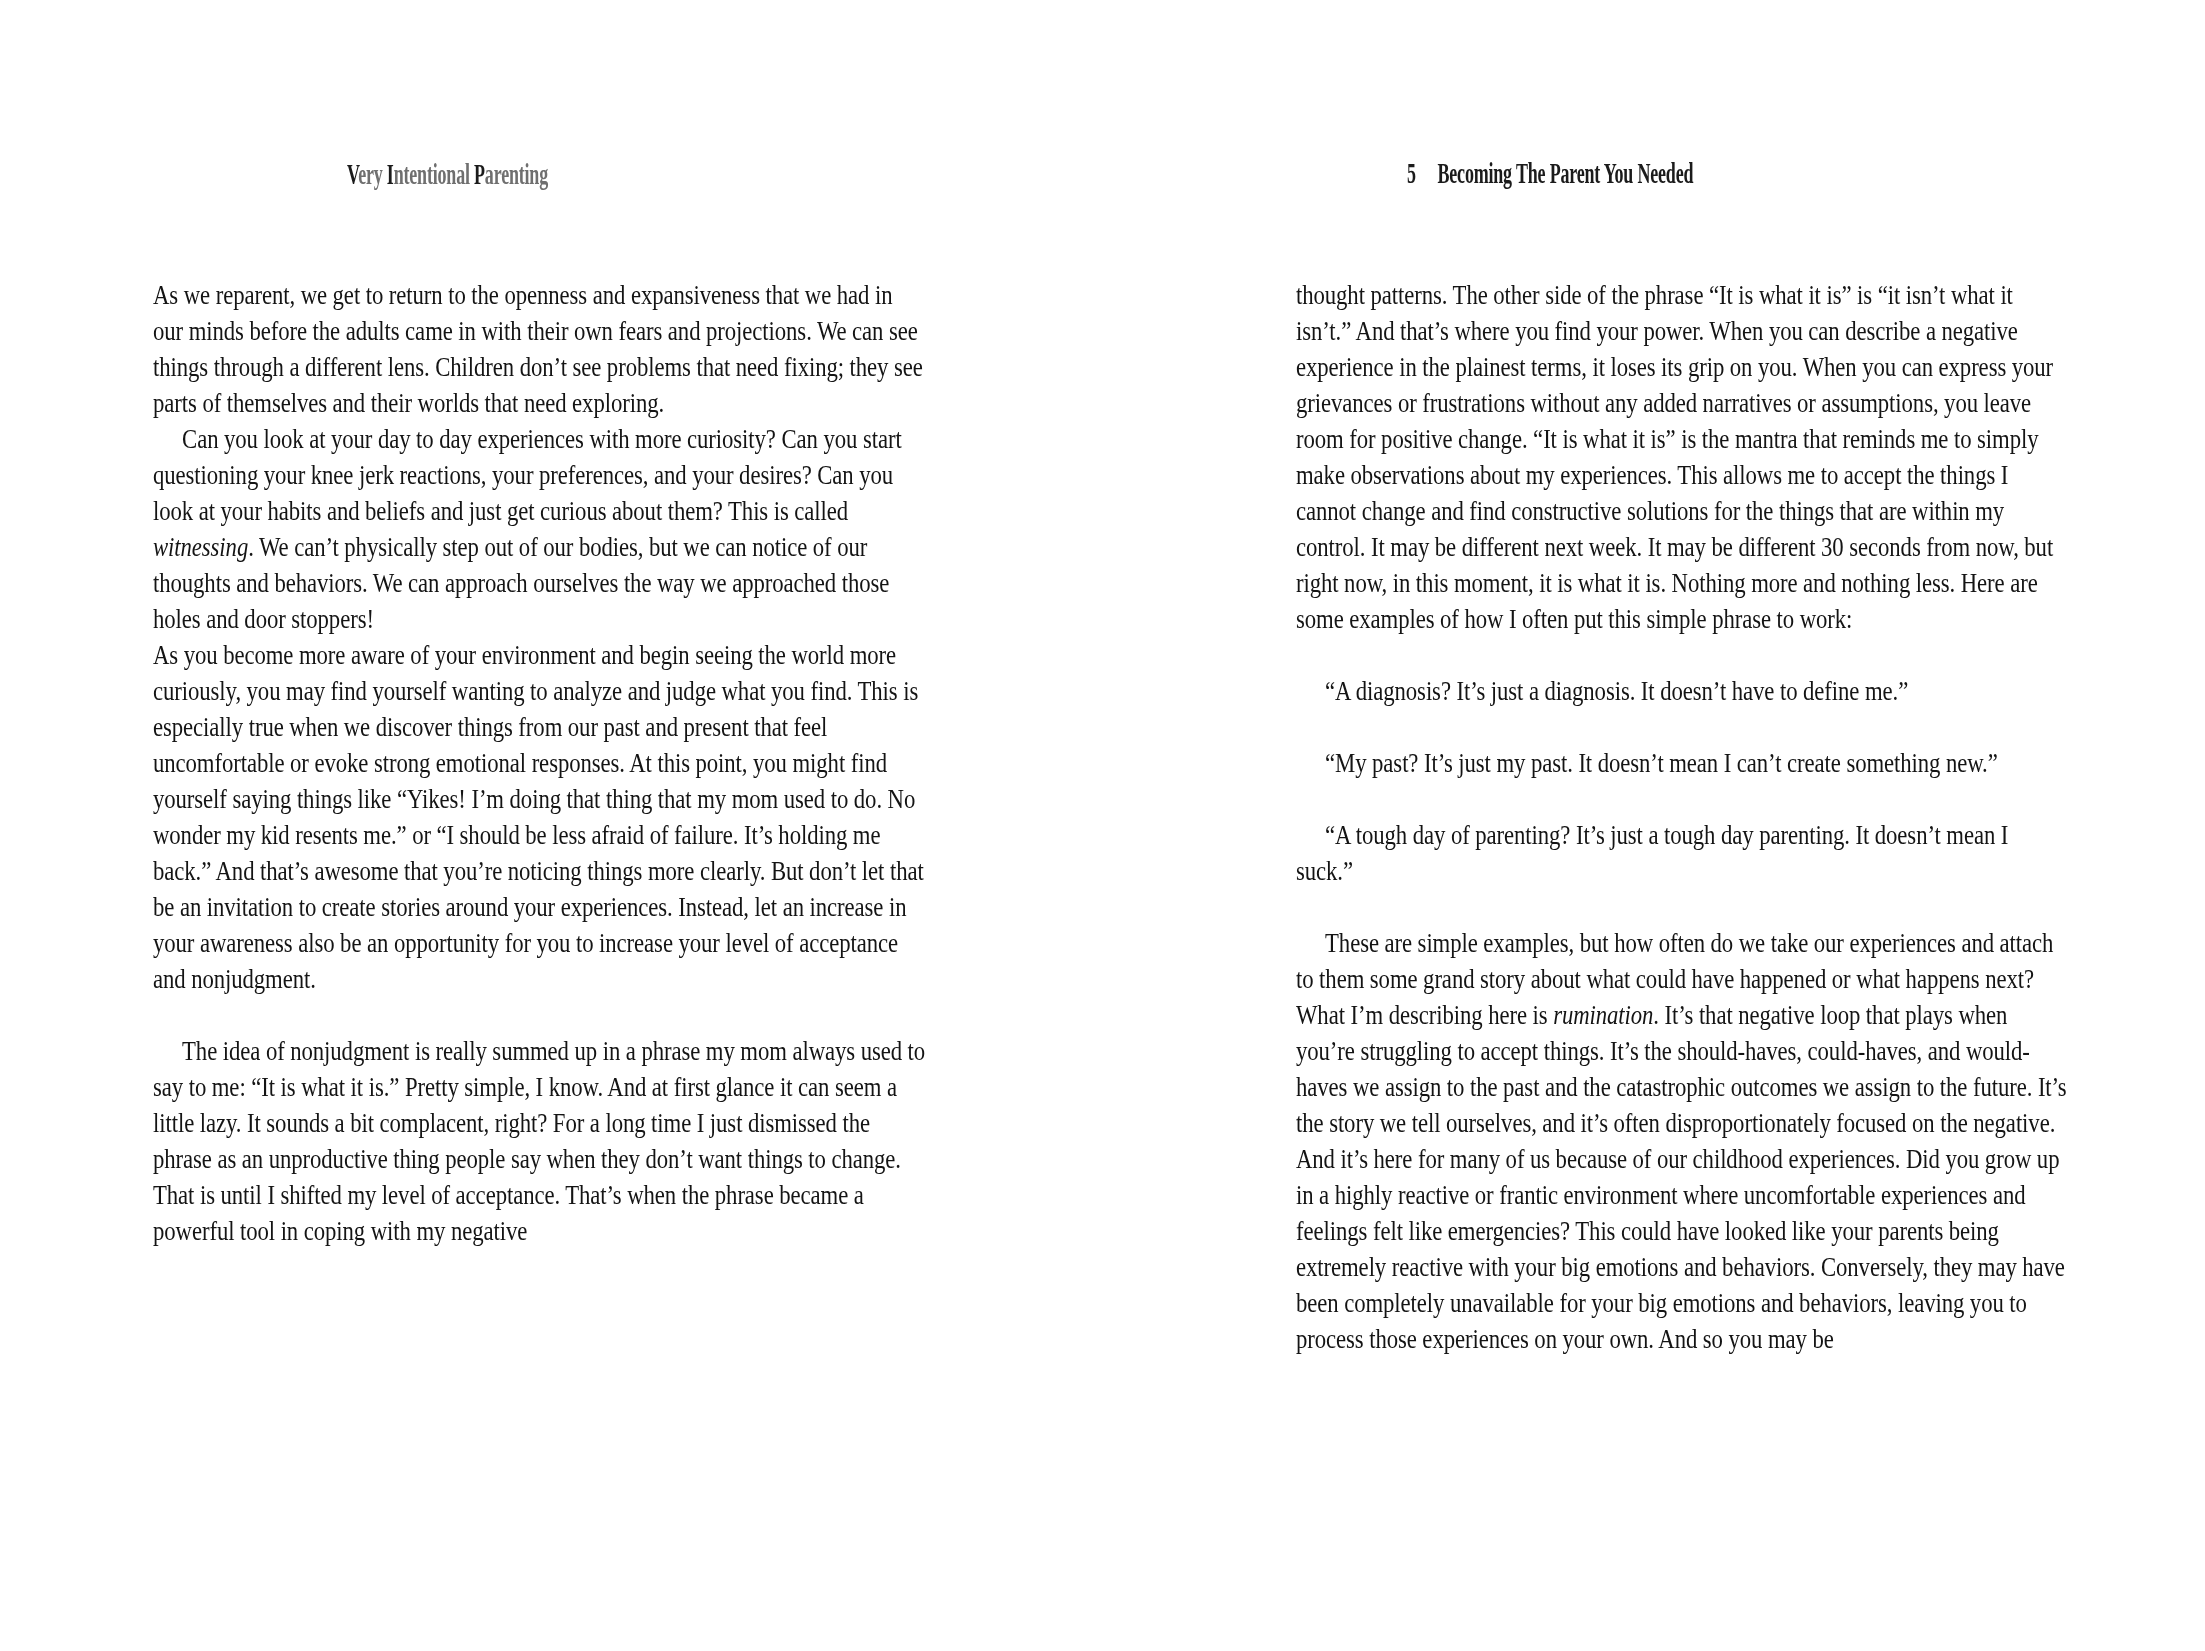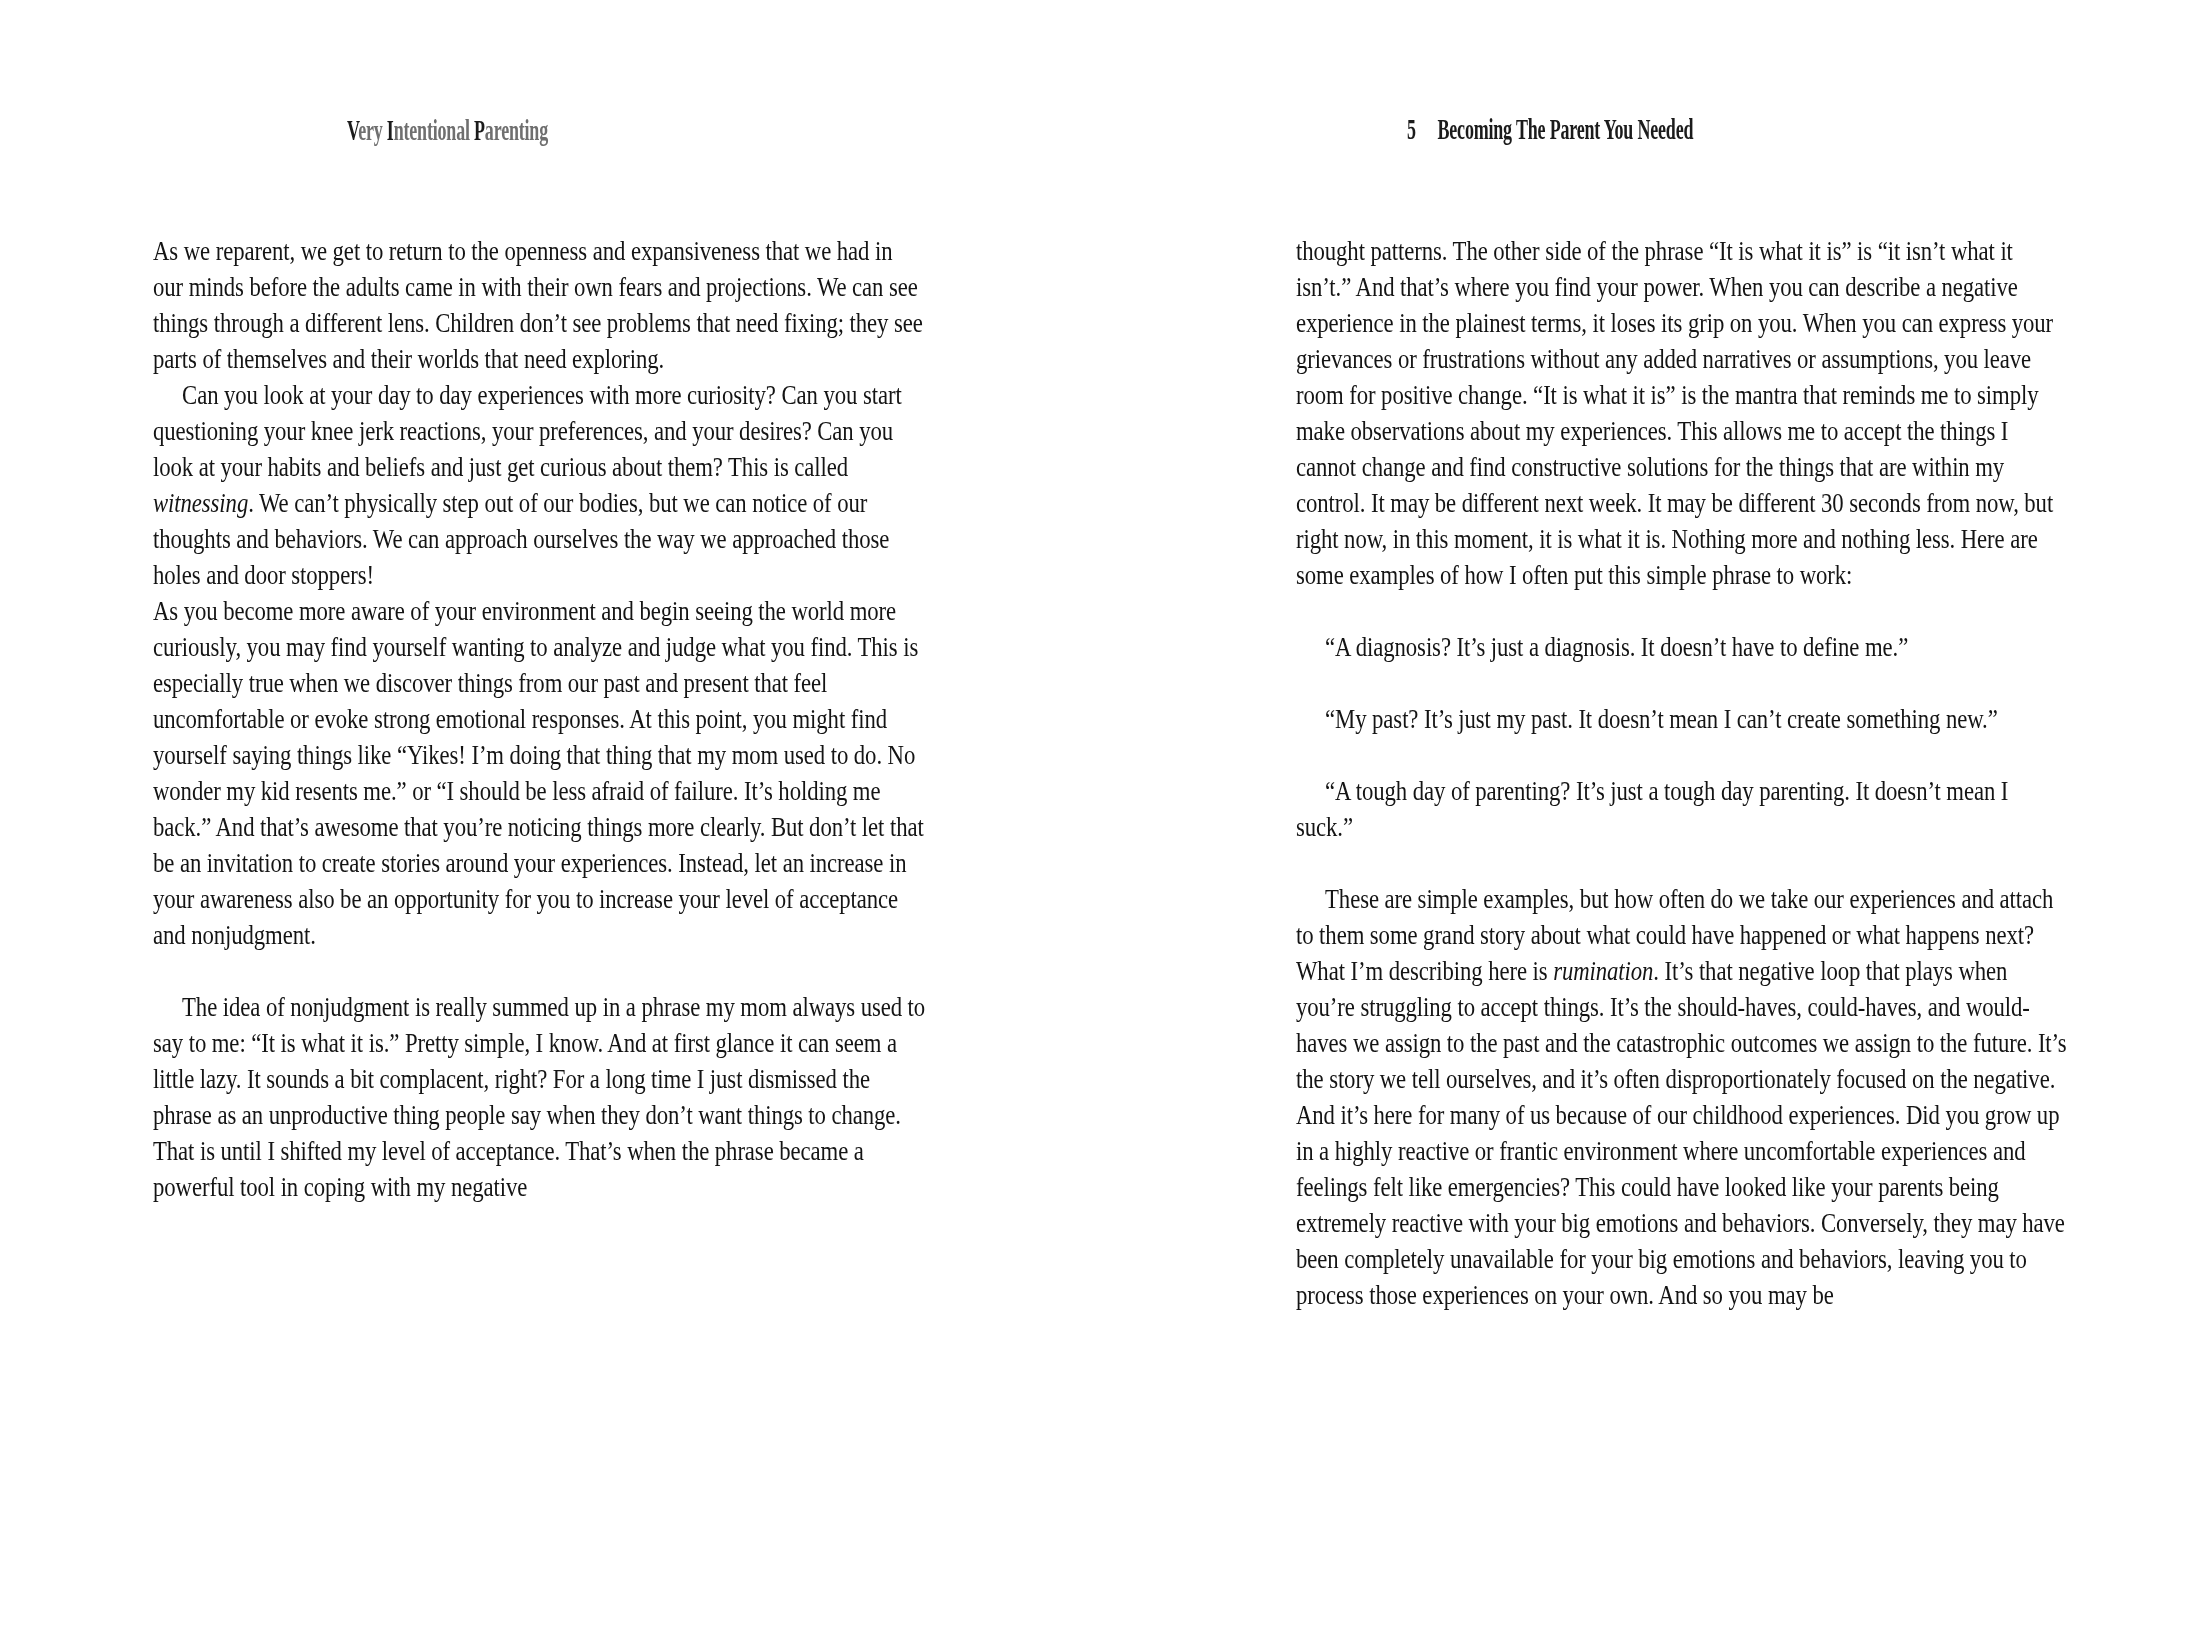--- a/index.html
+++ b/index.html
@@ -14,20 +14,21 @@
     color: #1a1a1a;
   }
 
   .spread {
     position: relative;
     width: 2205px;
     height: 1363px;
     background: #ffffff;
     box-sizing: border-box;
     overflow: hidden;
+    margin-top: 44px;
   }
 
   
   .running-heads {
     position: absolute;
     top: 111px;
     left: 0;
     width: 100%;
     height: 55px;
   }

